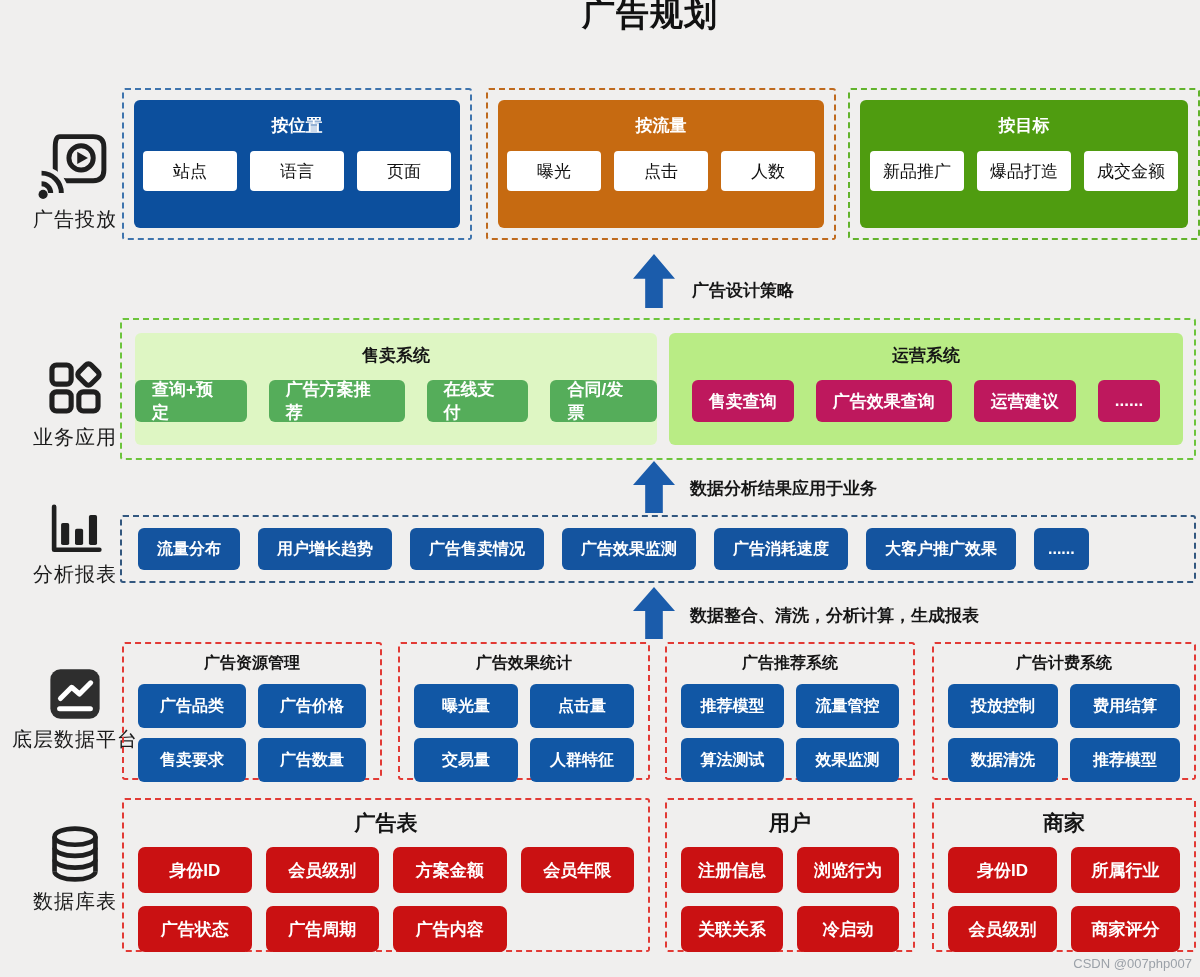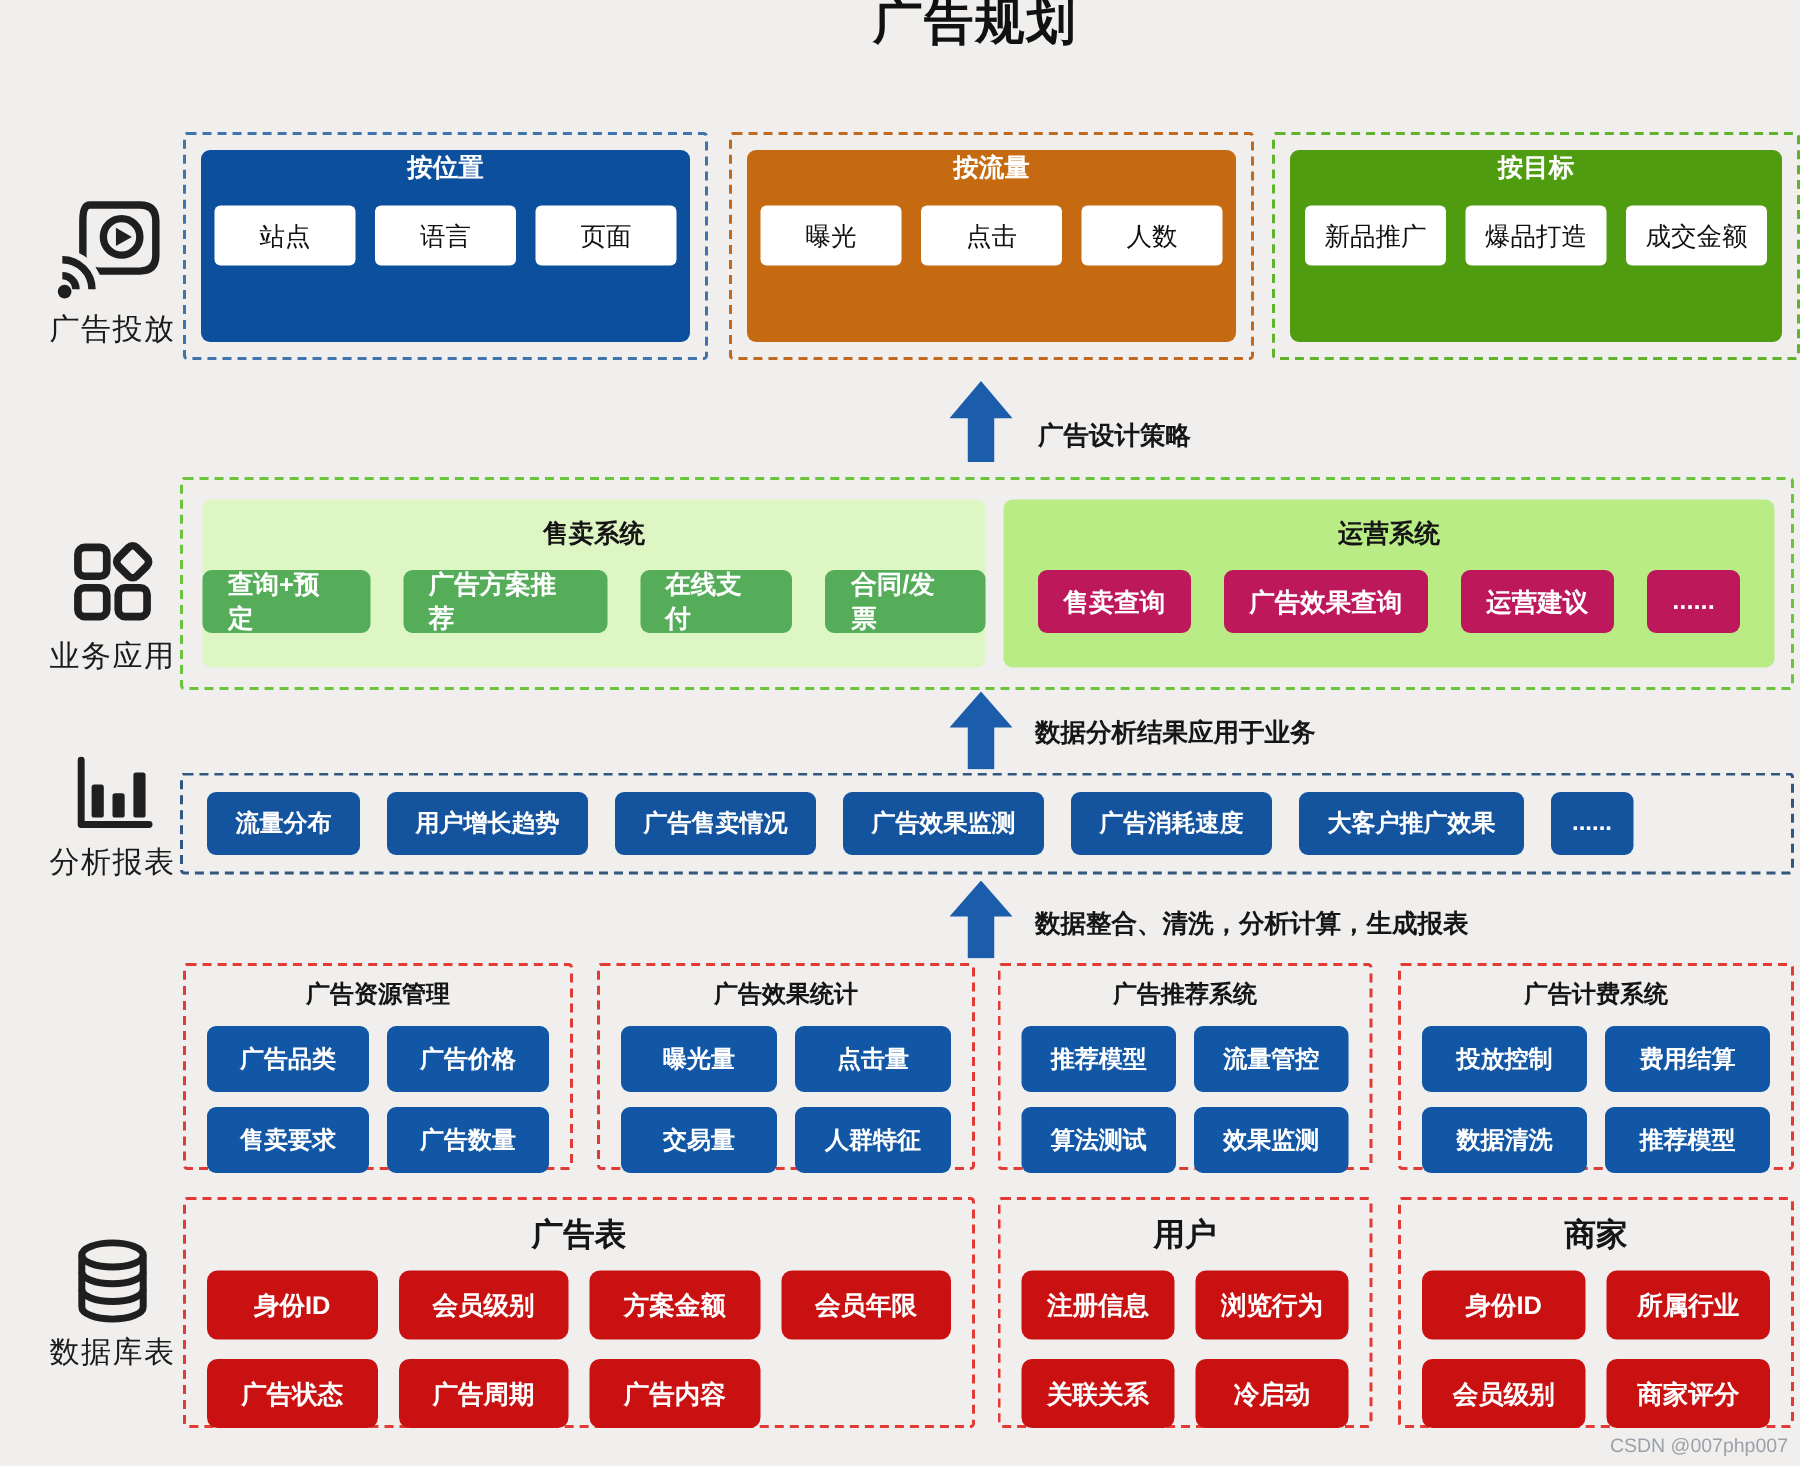--- a/index.html
+++ b/index.html
@@ -15,21 +15,21 @@
   .rail-label{margin-top:4px;font-size:20px;font-weight:500;color:#1b1b1b;letter-spacing:1px;}
 
   
   .g1{position:absolute;top:88px;height:148px;border:2px dashed #3f74ad;border-radius:3px;}
   .g1.orange{border-color:#bf6a1e;}
   .g1.green{border-color:#62b32c;}
   .g1-inner{position:absolute;left:10px;right:10px;top:10px;bottom:10px;border-radius:6px;}
   .g1-inner.blue{background:#0c4f9d;}
   .g1-inner.orange{background:#c66a11;}
   .g1-inner.green{background:#4f9c10;}
-  .g1-title{text-align:center;color:#fff;font-size:17px;font-weight:bold;}
+  .g1-title{padding-top:14px;text-align:center;color:#fff;font-size:17px;font-weight:bold;}
   .g1-chips{display:flex;justify-content:center;gap:13px;margin-top:14px;}
   .chip-white{min-width:94px;height:40px;background:#fff;border-radius:4px;display:flex;
     align-items:center;justify-content:center;font-size:17px;font-weight:normal;color:#111;padding:0 10px;box-sizing:border-box;}
 
   
   .block-arrow{position:absolute;width:42px;height:54px;background:#1b5cab;
     clip-path:polygon(50% 0,100% 46%,71% 46%,71% 100%,29% 100%,29% 46%,0 46%);}
   .arrow-label{position:absolute;font-size:17px;font-weight:600;color:#161616;white-space:nowrap;}
 
   
@@ -98,20 +98,28 @@
   <div class="rail-item" style="left:10px;top:503px;">
     <svg class="rail-icon" width="58" height="54" viewBox="0 0 100 92" fill="none">
       <path d="M14 6 V80 H92" stroke="#1f1f1f" stroke-width="8" stroke-linecap="round" stroke-linejoin="round"></path>
       <rect x="26" y="34" width="14" height="38" rx="3" fill="#1f1f1f"></rect>
       <rect x="50" y="44" width="14" height="28" rx="3" fill="#1f1f1f"></rect>
       <rect x="74" y="20" width="14" height="52" rx="3" fill="#1f1f1f"></rect>
     </svg>
     <div class="rail-label">分析报表</div>
   </div>
 
+  <div class="rail-item" style="left:5px;top:666px;width:140px;">
+    <svg class="rail-icon" width="56" height="56" viewBox="0 0 100 100" fill="none">
+      <rect x="6" y="6" width="88" height="88" rx="18" fill="#2e2e2e"></rect>
+      <path d="M24 58 L44 38 L58 50 L78 30" stroke="#fff" stroke-width="9" stroke-linecap="round" stroke-linejoin="round"></path>
+      <rect x="18" y="72" width="64" height="9" rx="4.5" fill="#fff"></rect>
+    </svg>
+    <div class="rail-label">底层数据平台</div>
+  </div>
 
   <div class="rail-item" style="left:10px;top:824px;">
     <svg class="rail-icon" width="62" height="60" viewBox="0 0 100 96" fill="none">
       <ellipse cx="50" cy="20" rx="33" ry="13" stroke="#1f1f1f" stroke-width="7.5"></ellipse>
       <path d="M17 20 V76" stroke="#1f1f1f" stroke-width="7.5"></path>
       <path d="M83 20 V76" stroke="#1f1f1f" stroke-width="7.5"></path>
       <path d="M17 38 A 33 13 0 0 0 83 38" stroke="#1f1f1f" stroke-width="7.5"></path>
       <path d="M17 57 A 33 13 0 0 0 83 57" stroke="#1f1f1f" stroke-width="7.5"></path>
       <path d="M17 76 A 33 13 0 0 0 83 76" stroke="#1f1f1f" stroke-width="7.5"></path>
     </svg>

